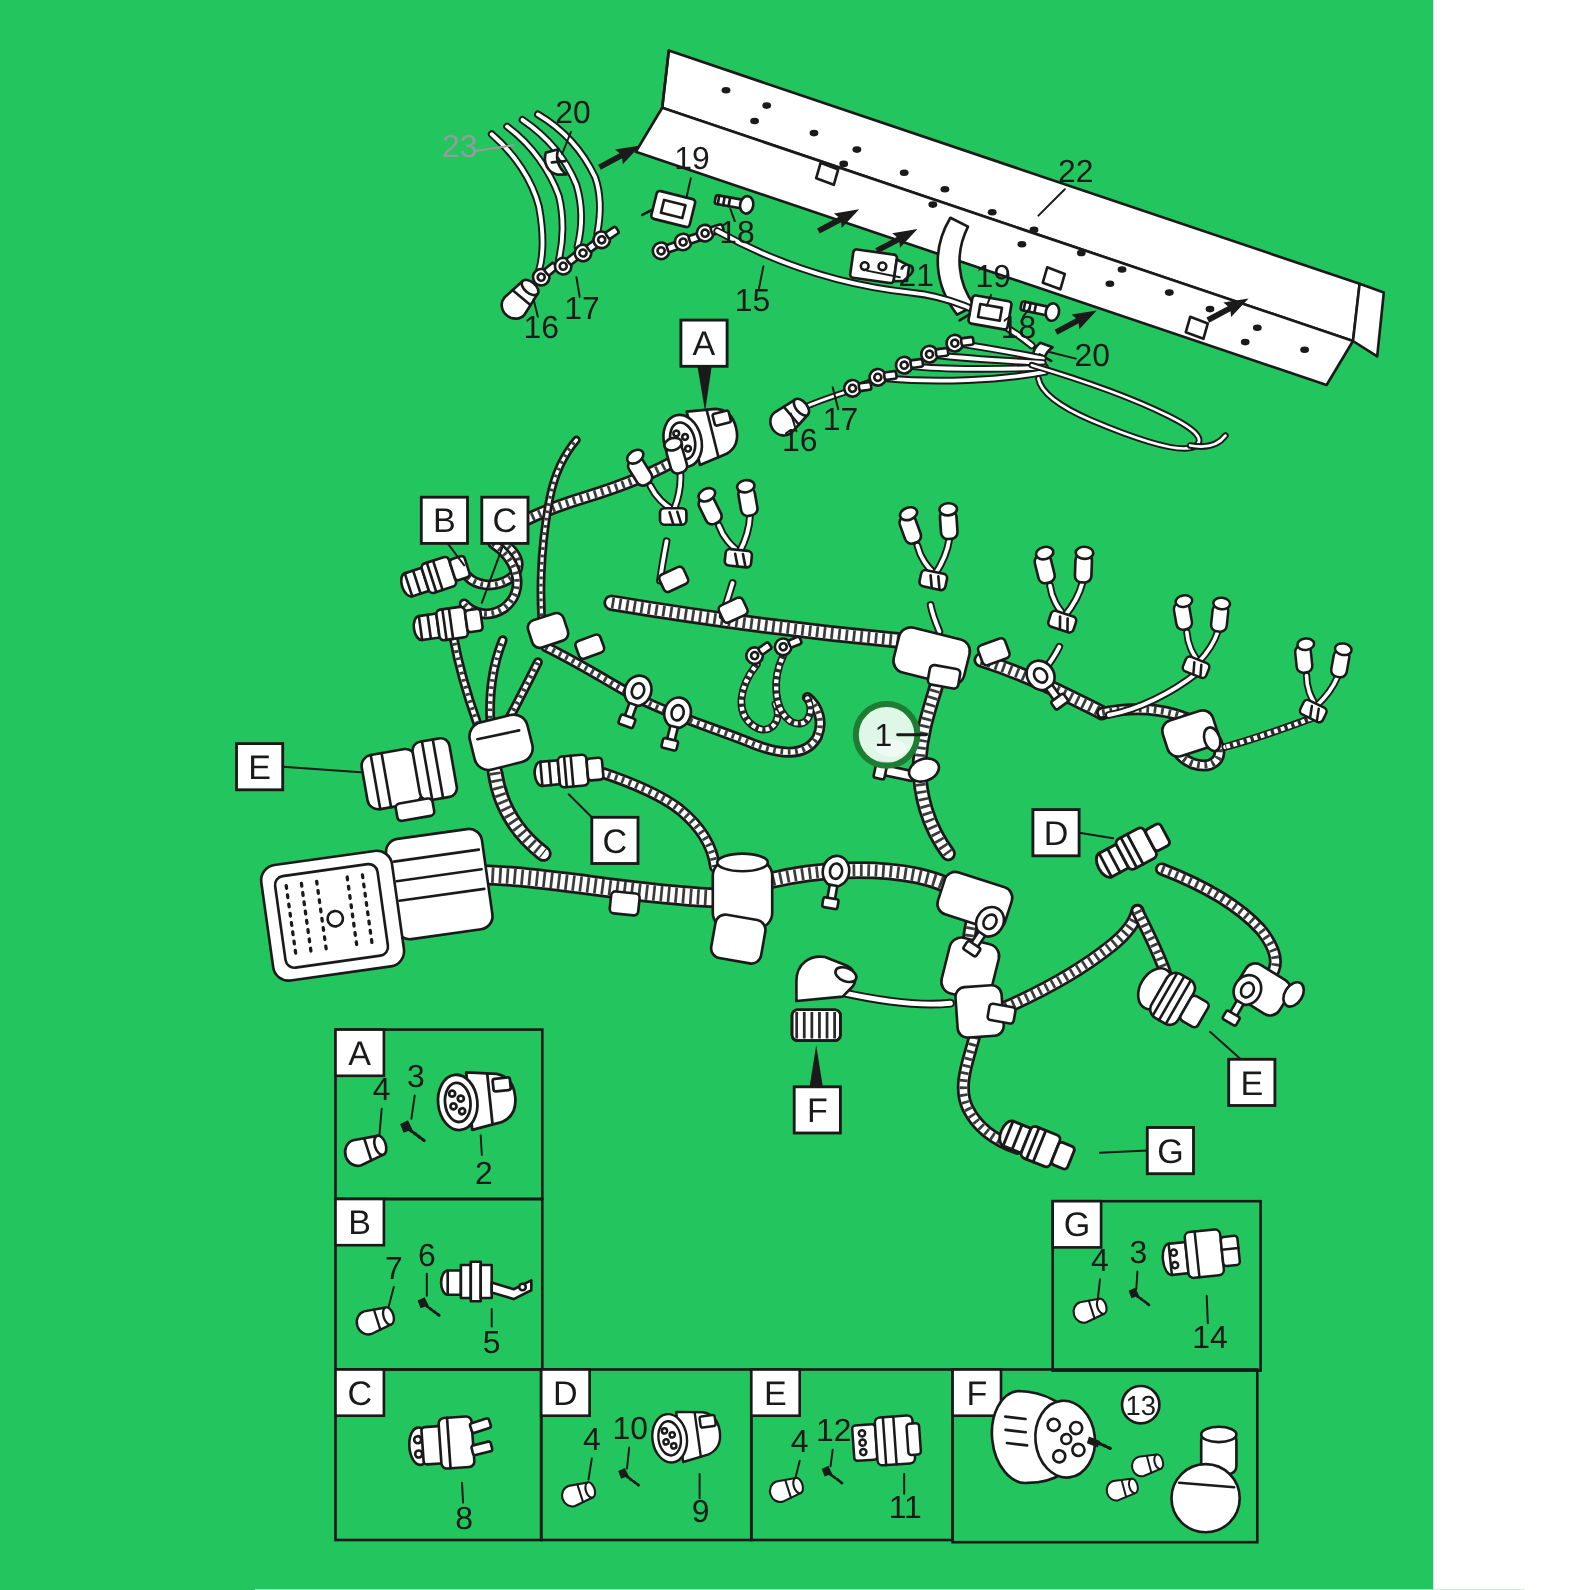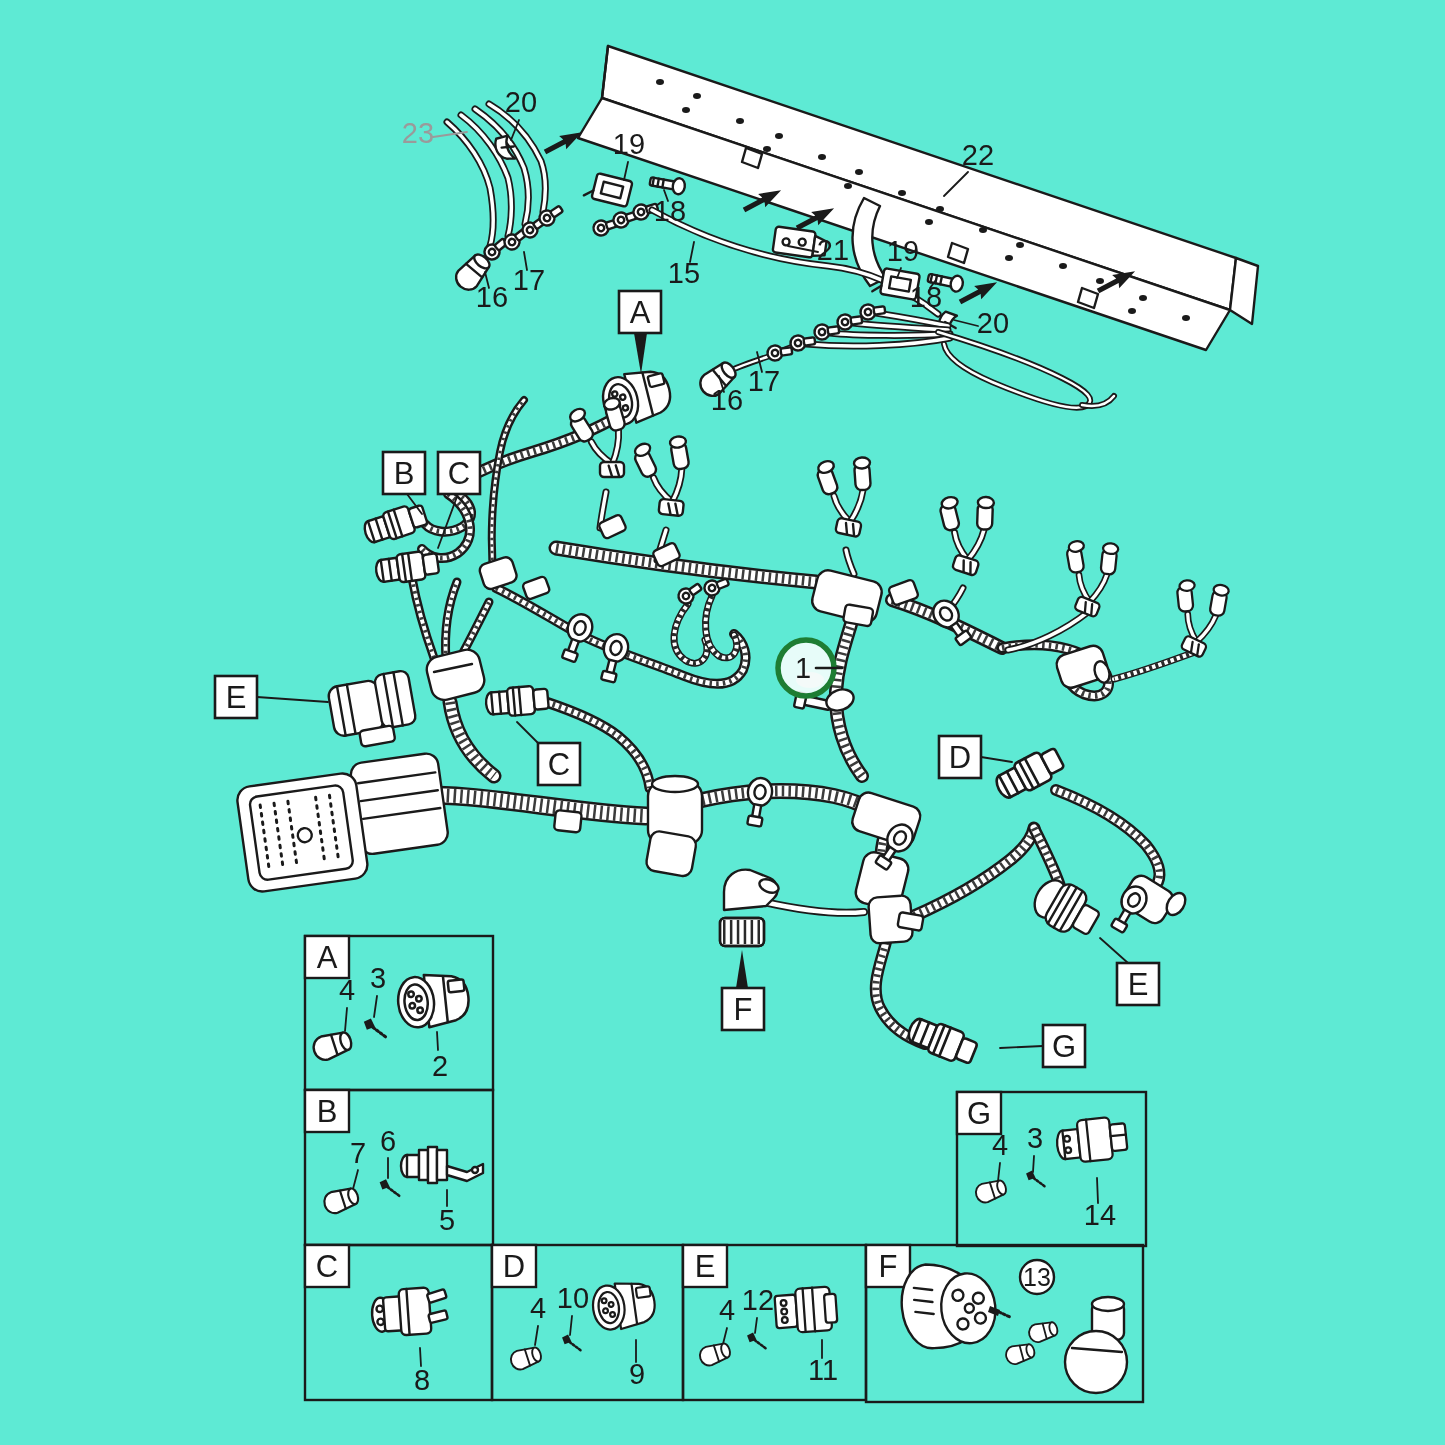--- a/index.html
+++ b/index.html
@@ -1,16 +1,16 @@
 <!DOCTYPE html>
 <html><head>
 <meta charset="utf-8">
 <style>
   html,body{margin:0;padding:0;background:#ffffff}
-  .stage{width:1445px;height:1445px;position:relative;background:#5eead4;font-family:"Liberation Sans",sans-serif}
+  .stage{width:1303px;height:1445px;position:relative;background:#22c55e;font-family:"Liberation Sans",sans-serif}
   svg{display:block}
   .ln{stroke:#1a1a1a;stroke-width:2.4;fill:none;stroke-linecap:round;stroke-linejoin:round}
   .fw{fill:#ffffff;stroke:#1a1a1a;stroke-width:2.4;stroke-linejoin:round}
   .fb{fill:#1a1a1a;stroke:none}
   .lead{stroke:#1a1a1a;stroke-width:1.8;fill:none;stroke-linecap:round}
   .lead-muted{stroke:#9a9a9a}
   .num{font-family:"Liberation Sans",sans-serif;font-size:29px;font-weight:500;fill:#1a1a1a;text-anchor:middle}
   .num-muted{fill:#9a9a9a}
   .clet{font-family:"Liberation Sans",sans-serif;font-size:31px;font-weight:500;fill:#1a1a1a;text-anchor:middle}
   .cbox{fill:#ffffff;stroke:#1a1a1a;stroke-width:2.6}

